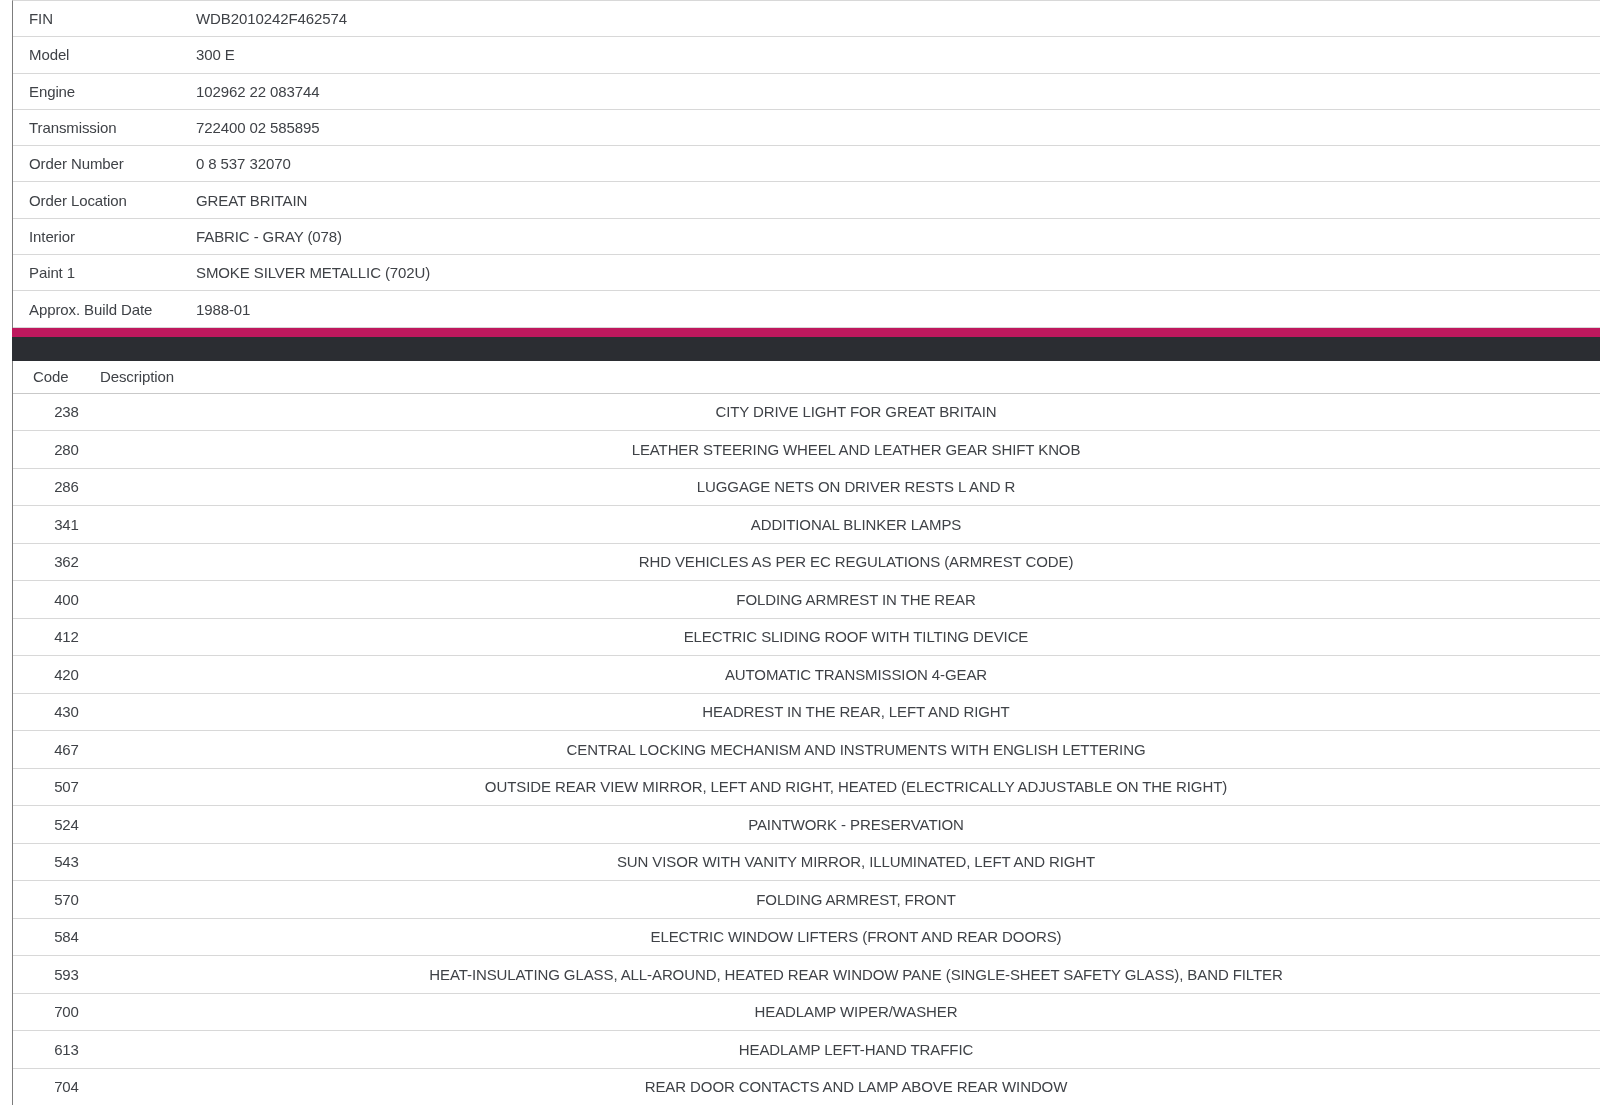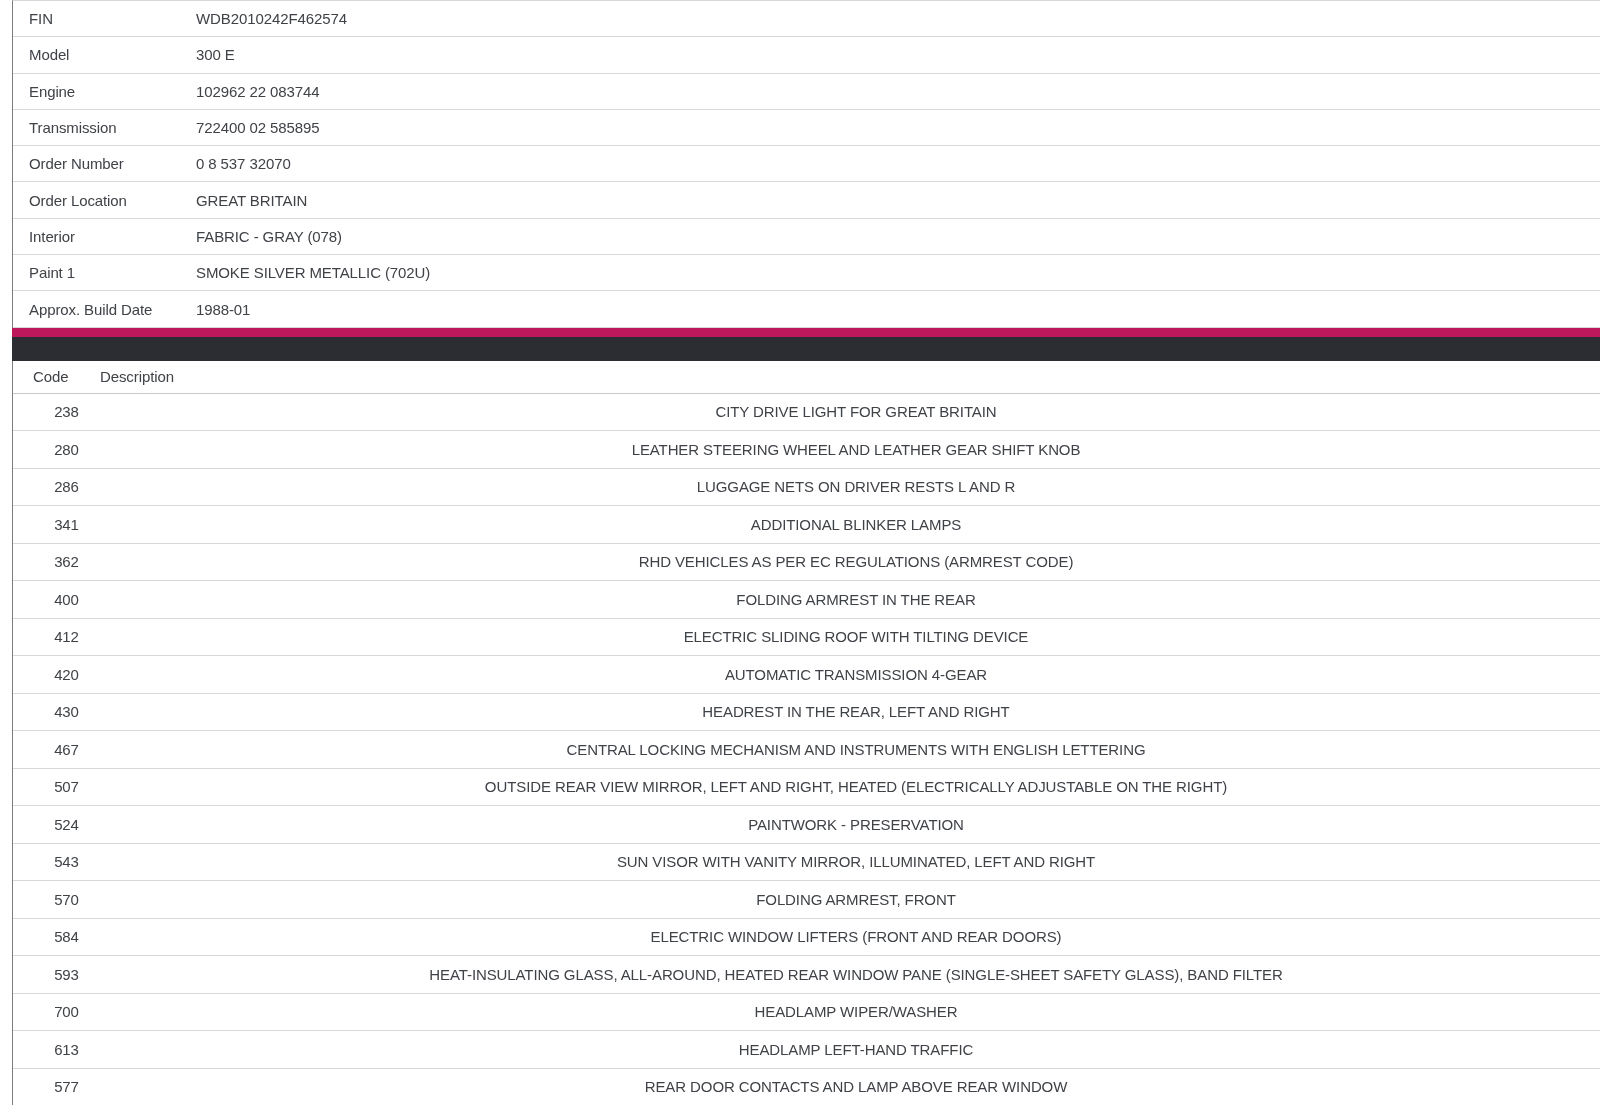--- a/index.html
+++ b/index.html
@@ -201,18 +201,18 @@
     </div>
     <div class="code-row">
       <div class="code-col">700</div>
       <div class="desc-col">HEADLAMP WIPER/WASHER</div>
     </div>
     <div class="code-row">
       <div class="code-col">613</div>
       <div class="desc-col">HEADLAMP LEFT-HAND TRAFFIC</div>
     </div>
     <div class="code-row">
-      <div class="code-col">577</div>
+      <div class="code-col">704</div>
       <div class="desc-col">REAR DOOR CONTACTS AND LAMP ABOVE REAR WINDOW</div>
     </div>
   </div>
 
 </div>
 
 </body></html>

